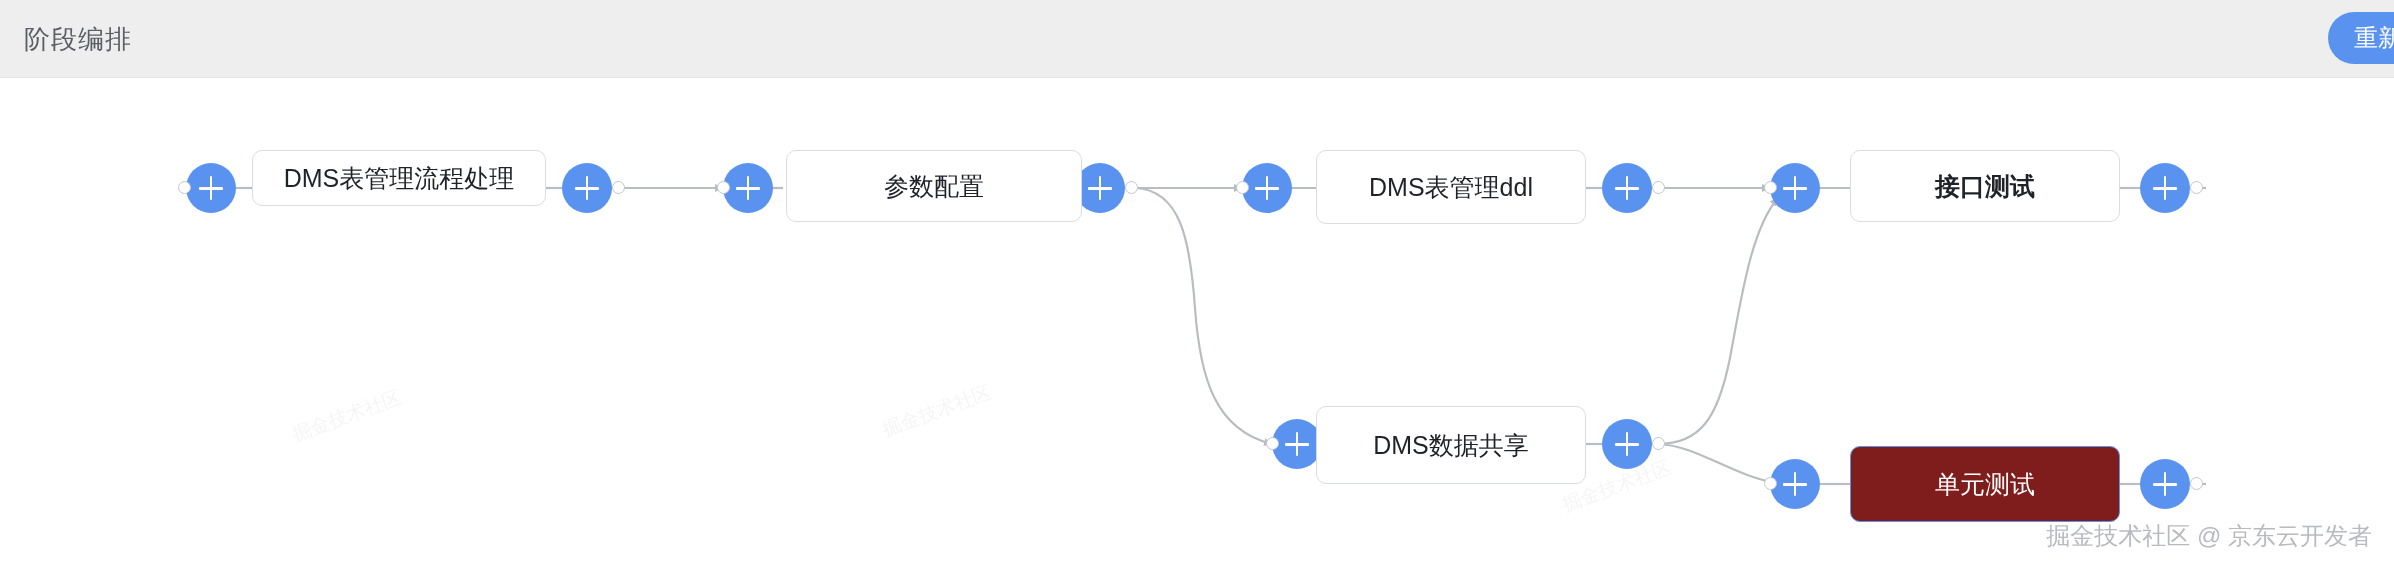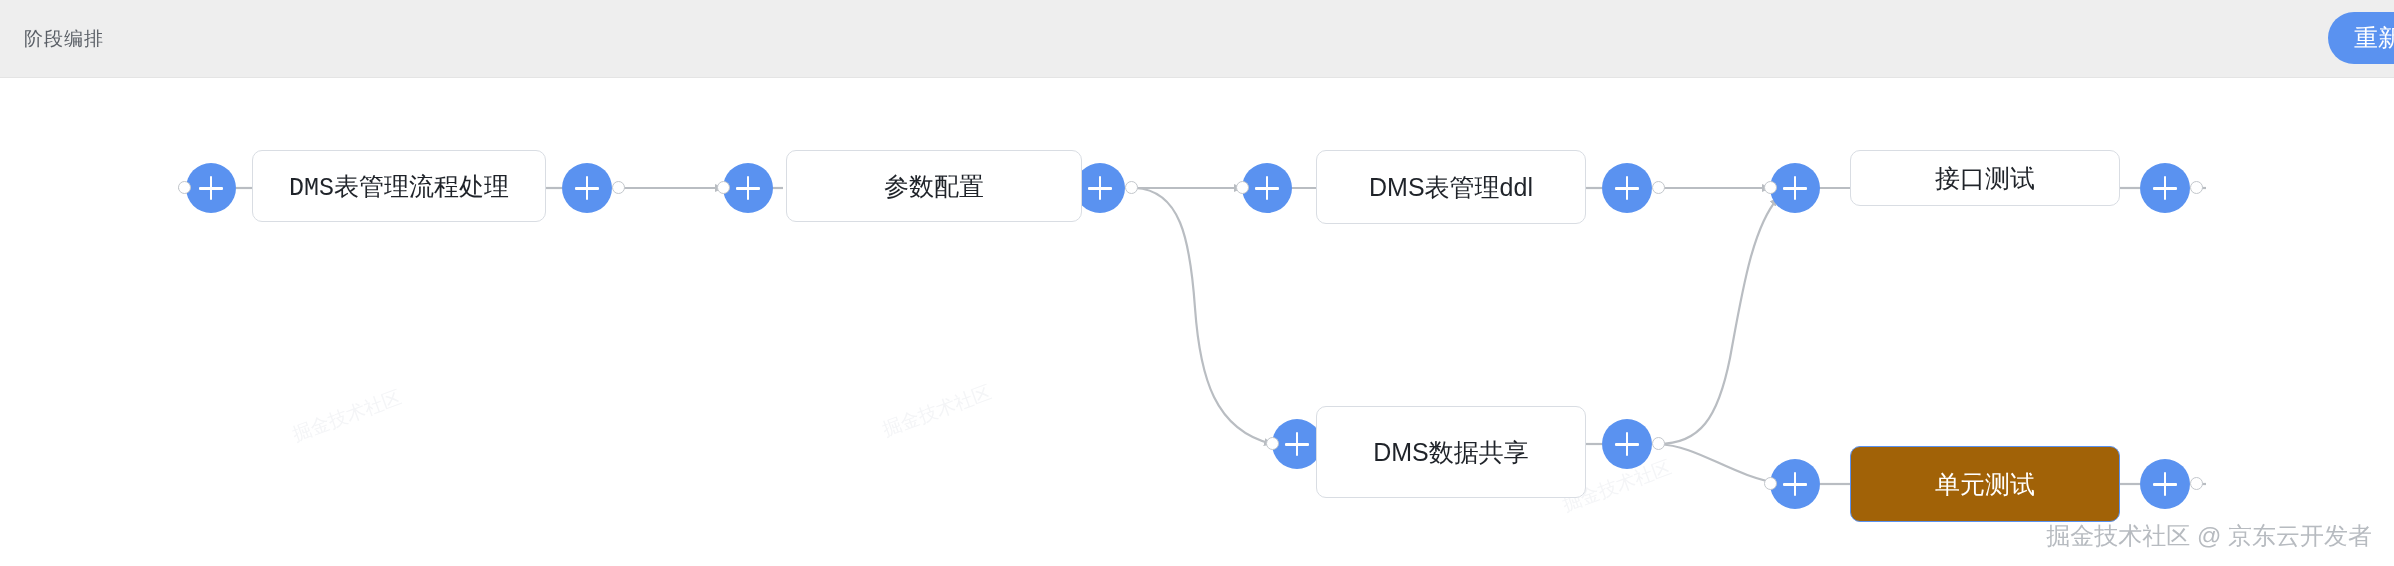--- a/index.html
+++ b/index.html
@@ -12,21 +12,21 @@
   }
   
   .header{
     position:absolute;left:0;top:0;width:2394px;height:78px;
     background:#eeeeee;
     border-bottom:1px solid #e4e4e4;
     box-sizing:border-box;
   }
   .header-title{
     position:absolute;left:24px;top:0;height:98px;line-height:78px;
-    font-size:19px;color:#5a5f66;letter-spacing:1px;
+    font-size:26px;color:#5a5f66;letter-spacing:1px;
     white-space:nowrap;
   }
   .header-btn{
     position:absolute;top:12px;left:2328px;
     height:52px;min-width:130px;
     background:#5a92f0;
     border-radius:26px;
     color:#ffffff;font-size:24px;
     line-height:52px;
     padding:0 26px;
@@ -53,21 +53,21 @@
     border-radius:10px;
     background:#ffffff;
     color:#1f2329;
     font-size:25px;
     display:flex;align-items:center;justify-content:center;
     white-space:nowrap;
     cursor:pointer;
     box-shadow:0 0 0 rgba(0,0,0,0);
   }
   .node.selected{
-    background:#a16207;
+    background:#7f1d1d;
     border-color:#5a92f0;
     color:#ffffff;
   }
   
   .plus{
     position:absolute;
     width:50px;height:50px;border-radius:50%;
     background:#5a92f0;
     cursor:pointer;
   }
@@ -197,26 +197,26 @@
 
   <div class="plus" style="left:1602px;top:341px;"></div>
   <div class="port" style="left:1652px;top:359px;"></div>
 
   <div class="plus" style="left:1770px;top:381px;"></div>
   <div class="port" style="left:1764px;top:399px;"></div>
 
   <div class="plus" style="left:2140px;top:381px;"></div>
   <div class="port" style="left:2190px;top:399px;"></div>
 
-  <div class="node" style="left:252px;top:72px;width:294px;height:72px;font-family:Liberation Mono, monospace;">DMS表管理流程处理</div>
+  <div class="node" style="left:252px;top:72px;width:294px;height:56px;">DMS表管理流程处理</div>
 
   <div class="node" style="left:786px;top:72px;width:296px;height:72px;">参数配置</div>
 
   <div class="node" style="left:1316px;top:72px;width:270px;height:74px;">DMS表管理ddl</div>
 
-  <div class="node" style="left:1850px;top:72px;width:270px;height:56px;">接口测试</div>
-
-  <div class="node" style="left:1316px;top:328px;width:270px;height:92px;">DMS数据共享</div>
+  <div class="node" style="left:1850px;top:72px;width:270px;height:72px;font-weight:bold;">接口测试</div>
+
+  <div class="node" style="left:1316px;top:328px;width:270px;height:78px;">DMS数据共享</div>
 
   <div class="node selected" style="left:1850px;top:368px;width:270px;height:76px;">单元测试</div>
 
   <div class="credit">掘金技术社区 @ 京东云开发者</div>
 </div>
 
 </body></html>

